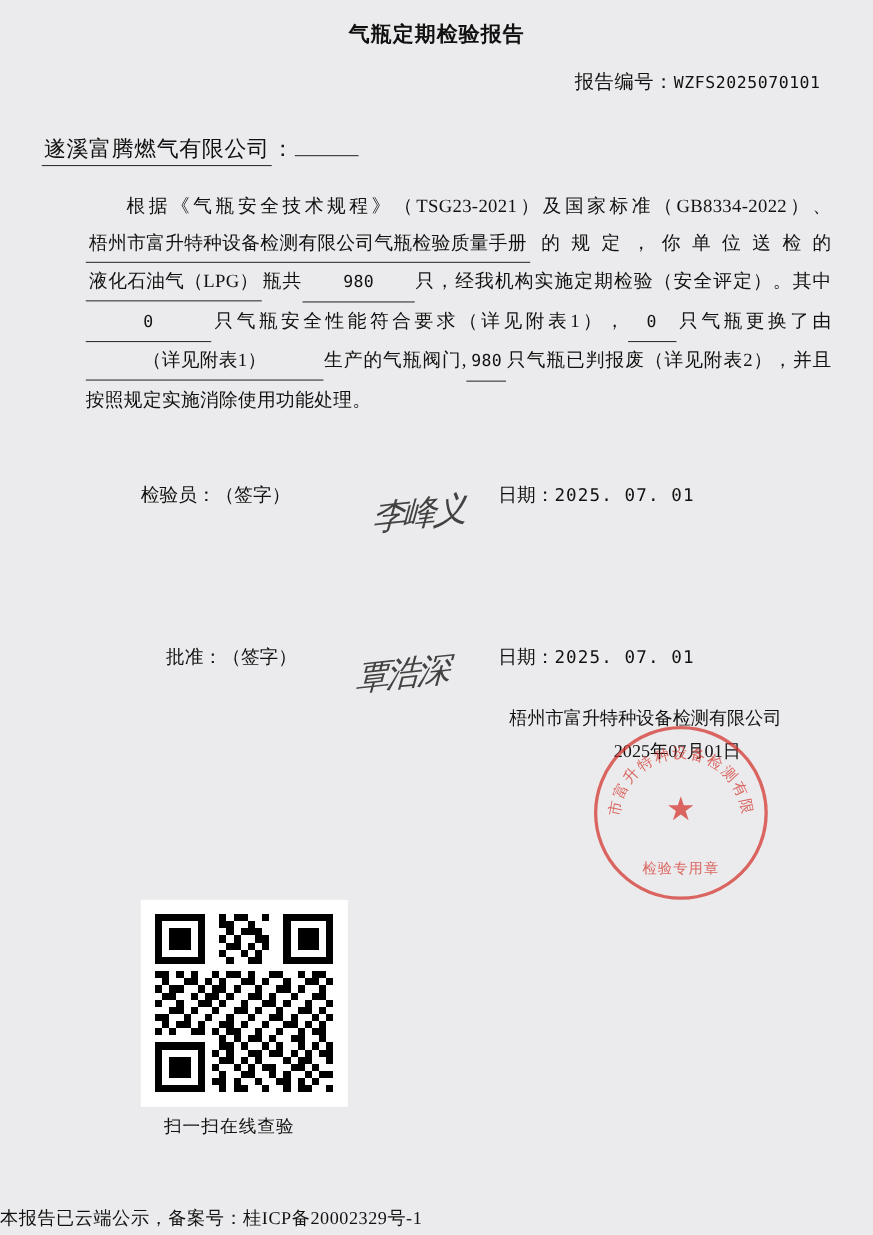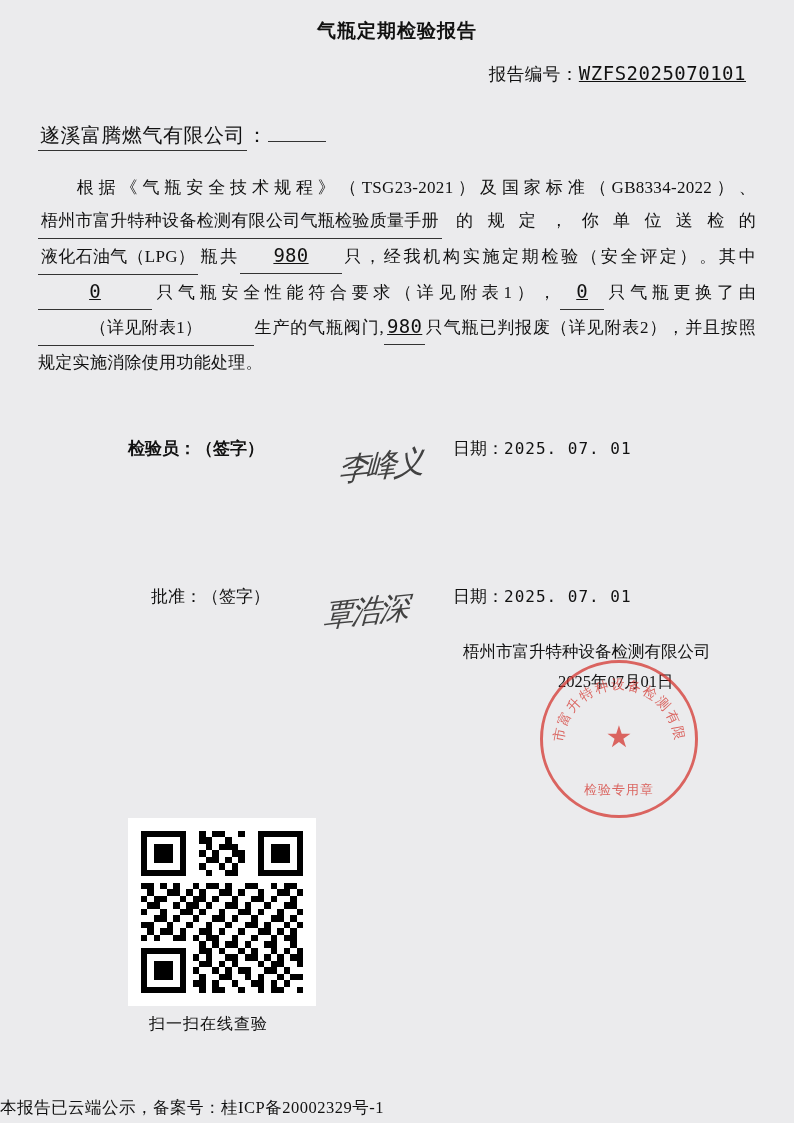--- a/index.html
+++ b/index.html
@@ -52,58 +52,57 @@
     border-bottom: 1px solid #333;
     width: 58px;
     height: 17px;
   }
   .body-text {
     margin-top: 20px;
     font-size: 17px;
     line-height: 33px;
     text-align: justify;
     letter-spacing: 0.3px;
+    margin-left: 40px;
   }
   .body-text .indent {
     display: inline-block;
     width: 34px;
   }
   .ul {
     display: inline-block;
     border-bottom: 1px solid #333;
     padding: 0 3px 1px 3px;
     text-align: center;
   }
   .ul-w1 { min-width: 240px; }
   .ul-w2 { min-width: 122px; }
   .ul-w3 { min-width: 96px; }
   .ul-w4 { min-width: 108px; }
   .ul-w5 { min-width: 38px; }
   .ul-w6 { min-width: 210px; }
   .ul-w7 { min-width: 30px; }
   .num {
     font-family: "DejaVu Sans Mono", "Liberation Mono", monospace;
-    font-size: 19px;
-    text-decoration: underline;
+    font-size: 15px;
   }
   .sig-block {
     margin-top: 58px;
     position: relative;
     height: 120px;
   }
   .sig-row {
     position: relative;
     font-size: 17px;
     height: 60px;
   }
   .sig-label {
     position: absolute;
     left: 90px;
     top: 0;
-    font-weight: bold;
   }
   .sig-date {
     position: absolute;
     left: 415px;
     top: 0;
   }
   .sig-date .dnum {
     font-family: "DejaVu Sans Mono", "Liberation Mono", monospace;
     font-size: 16px;
     letter-spacing: 1px;

